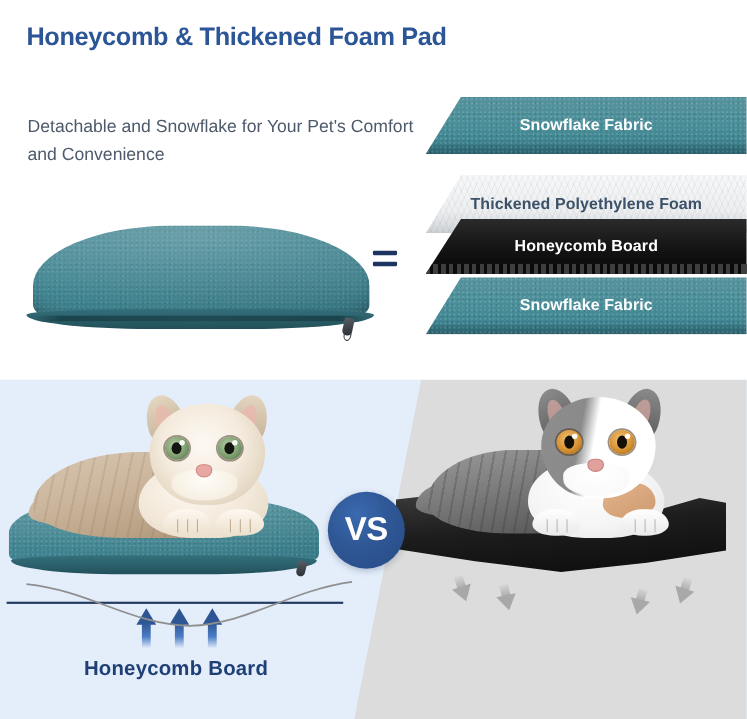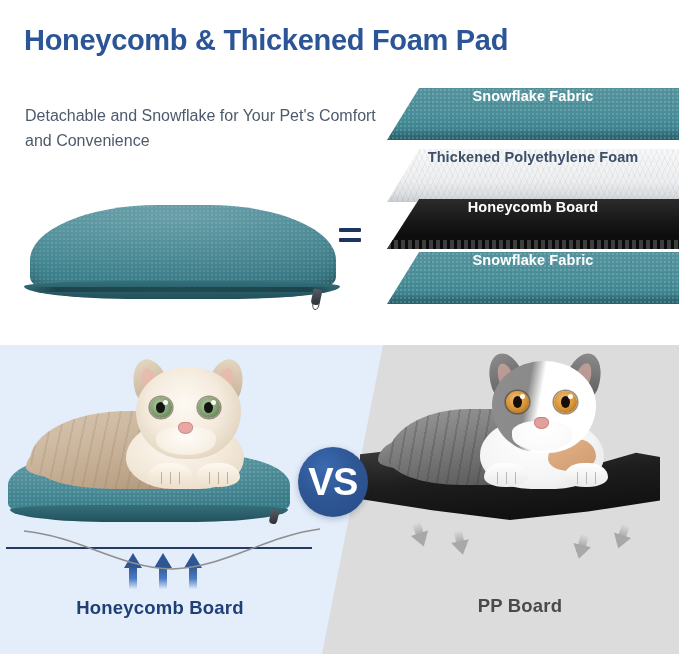--- a/index.html
+++ b/index.html
@@ -30,21 +30,21 @@
     background: #ffffff;
     overflow: hidden;
   }
 
   #headline {
     position: absolute;
     left: 24px;
     top: 4px;
     width: 640px;
     color: #2b5596;
-    font-size: 29px;
+    font-size: 23px;
     font-weight: bold;
     line-height: 1.22;
     letter-spacing: -0.3px;
   }
   #headline .line2 { display: block; }
 
   #subhead {
     position: absolute;
     left: 25px;
     top: 88px;
@@ -157,20 +157,21 @@
     height: 222px;
   }
   .layer {
     position: absolute;
     left: 0;
     width: 292px;
     box-sizing: border-box;
     -webkit-clip-path: polygon(11% 0, 100% 0, 100% 100%, 0 100%);
     clip-path: polygon(11% 0, 100% 0, 100% 100%, 0 100%);
     display: flex;
+    align-items: center;
     justify-content: center;
   }
   .layer-label {
     position: relative;
     z-index: 3;
     font-size: 14.5px;
     font-weight: bold;
     white-space: nowrap;
     letter-spacing: 0.1px;
   }
@@ -189,21 +190,21 @@
     background-image:
       radial-gradient(rgba(255,255,255,0.16) 0.8px, transparent 1px),
       radial-gradient(rgba(0,0,0,0.12) 0.8px, transparent 1px);
     background-size: 4px 4px, 5px 5px;
     background-position: 0 0, 2px 3px;
   }
   #layer-fabric-top .layer-label { color: #ffffff; }
 
   
   #layer-foam {
-    top: 61px;
+    top: 71px;
     height: 53px;
     background: linear-gradient(180deg, #f7f8f9 0%, #eceef0 62%, #dcdfe2 86%, #c9cdd1 100%);
   }
   #layer-foam::after {
     content: "";
     position: absolute;
     inset: 0;
     background-image: repeating-linear-gradient(115deg, rgba(0,0,0,0.045) 0 1px, transparent 1px 5px),
                       repeating-linear-gradient(65deg, rgba(0,0,0,0.035) 0 1px, transparent 1px 5px);
   }
@@ -683,21 +684,21 @@
     border-radius: 50%;
     background: radial-gradient(circle at 38% 30%, #3a6ab0 0%, #2f5795 45%, #274c86 100%);
     display: flex;
     align-items: center;
     justify-content: center;
     box-shadow: 0 2px 6px rgba(20,40,80,0.25);
     z-index: 20;
   }
   #vs-badge span {
     color: #ffffff;
-    font-size: 38px;
+    font-size: 30px;
     font-weight: bold;
     letter-spacing: -0.5px;
     line-height: 1;
   }
 </style>
 </head>
 <body>
 
 <div id="infographic">
 
@@ -847,20 +848,19 @@
     </div>
     <div class="arrow-down" id="arrow-dn-3">
       <div class="shaft"></div>
         <div class="head"></div>
     </div>
     <div class="arrow-down" id="arrow-dn-4">
       <div class="shaft"></div>
         <div class="head"></div>
     </div>
 
-    <div id="label-pp">PP Board</div>
 
     <div id="vs-badge">
       <span>VS</span>
     </div>
 
   </div>
 </div>
 
 </body></html>

